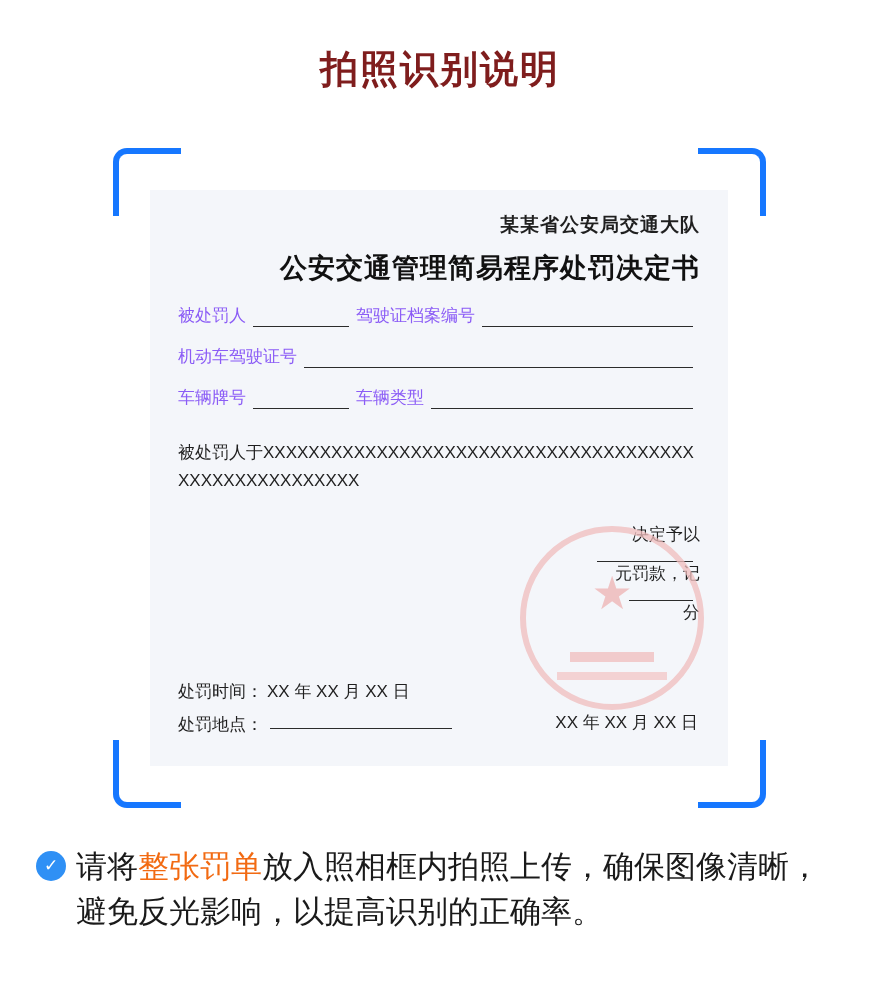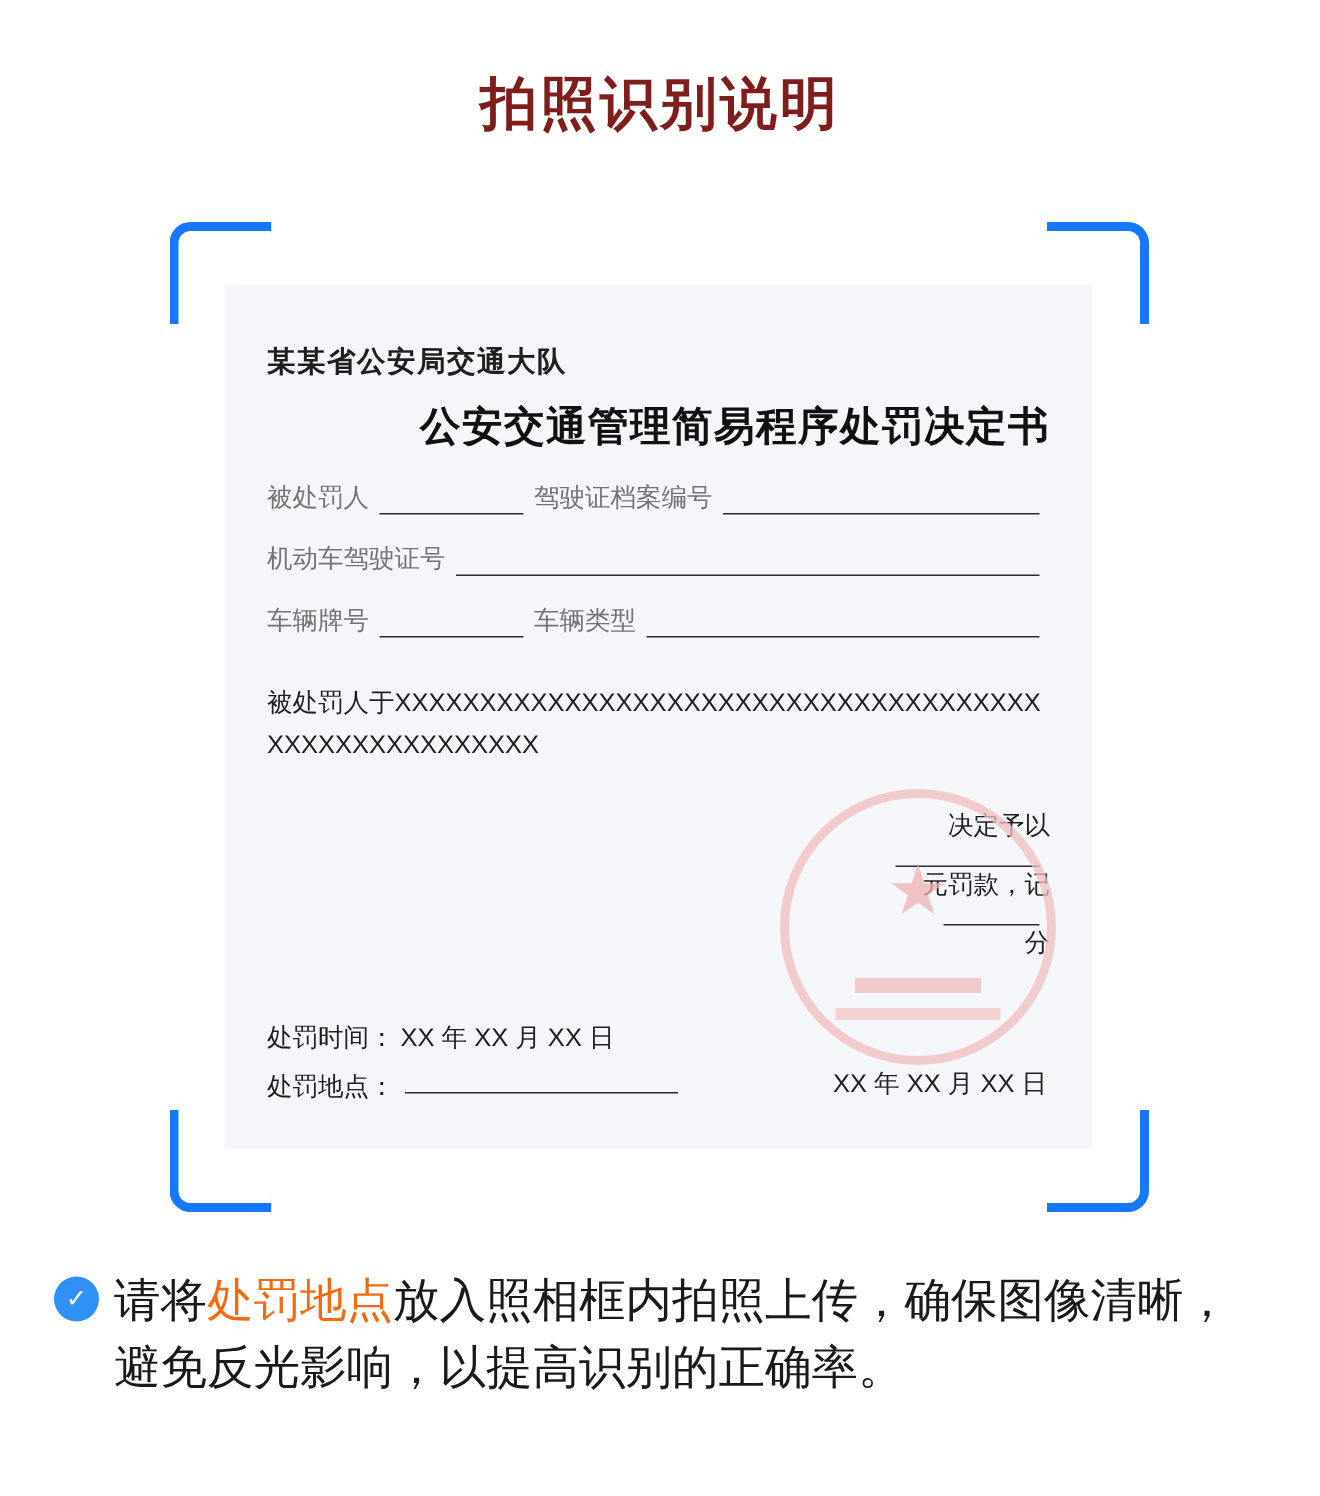--- a/index.html
+++ b/index.html
@@ -50,45 +50,45 @@
     left: 37px;
     top: 42px;
     width: 578px;
     height: 576px;
     background: #f4f6fa;
     box-sizing: border-box;
     padding: 22px 28px 0 28px;
     overflow: hidden;
   }
   .ticket-org {
-    text-align: left;
+    text-align: right;
     font-size: 19px;
     font-weight: bold;
     color: #1f1f1f;
     letter-spacing: 1px;
-    margin-top: 16px;
+    margin-top: 0;
   }
   .ticket-title {
     text-align: right;
     font-size: 27px;
     font-weight: bold;
     color: #111111;
     letter-spacing: 1px;
     margin-top: 12px;
   }
   .ticket-no {
     text-align: right;
     font-size: 17px;
     color: #1f1f1f;
     margin-top: 20px;
     padding-right: 2px;
   }
   .field-row {
     font-size: 17px;
-    color: #737373;
+    color: #8b5cf6;
     margin-top: 18px;
     display: flex;
     align-items: flex-end;
     white-space: nowrap;
   }
   .field-row .lbl { flex: none; }
   .blank {
     display: inline-block;
     border-bottom: 1.5px solid #2b2b2b;
     height: 15px;
@@ -261,15 +261,15 @@
       </div>
     </div>
 
     <div class="footer-date">XX 年 XX 月 XX 日</div>
   </div>
 </div>
 
 <div class="hint">
   <div class="hint-icon">✓</div>
   <div class="hint-text">
-    <span>请将</span><span class="hl">处罚地点</span><span>放入照相框内拍照上传，确保图像清晰，避免反光影响，以提高识别的正确率。</span>
+    <span>请将</span><span class="hl">整张罚单</span><span>放入照相框内拍照上传，确保图像清晰，避免反光影响，以提高识别的正确率。</span>
   </div>
 </div>
 
 </body></html>

